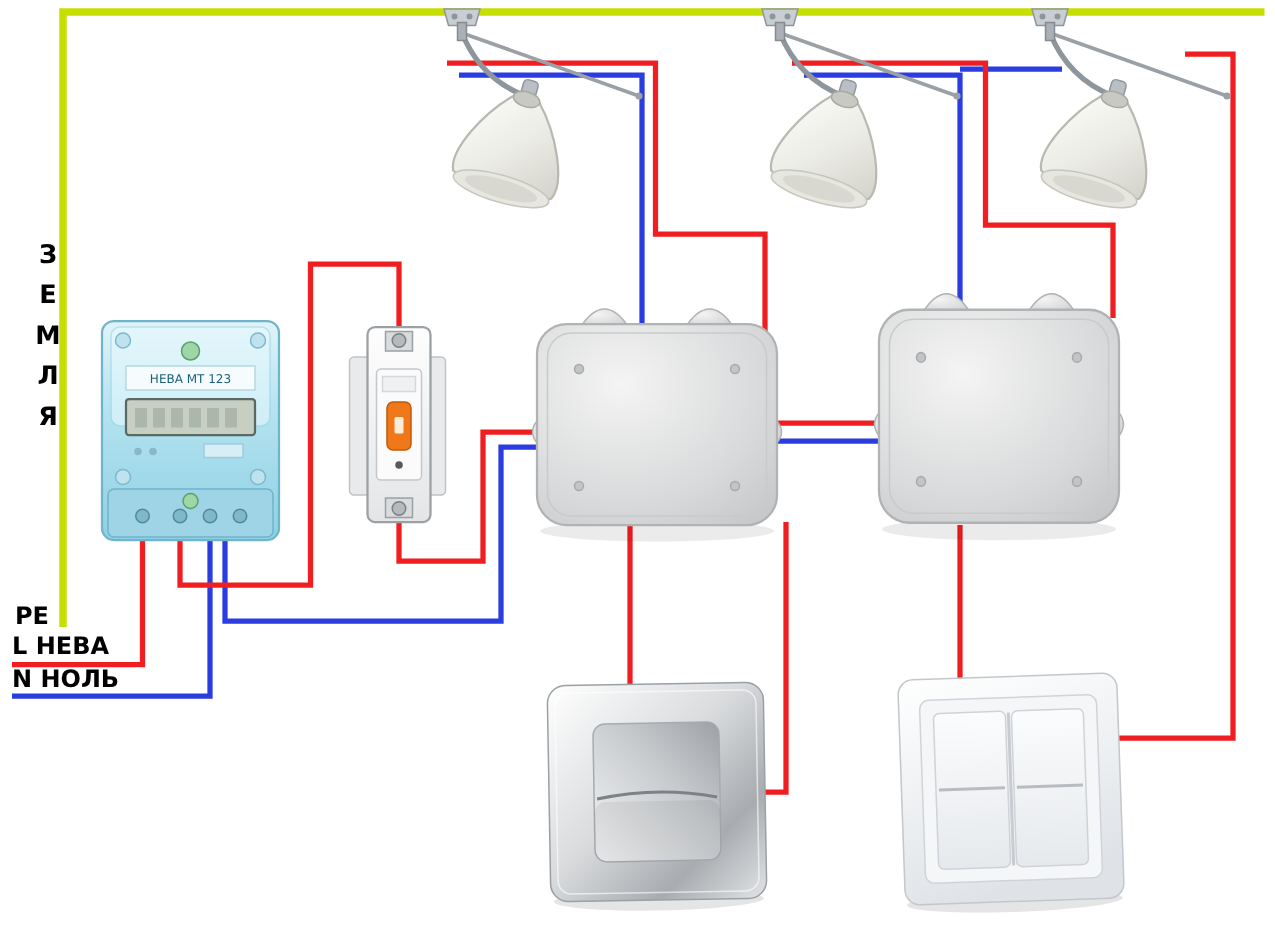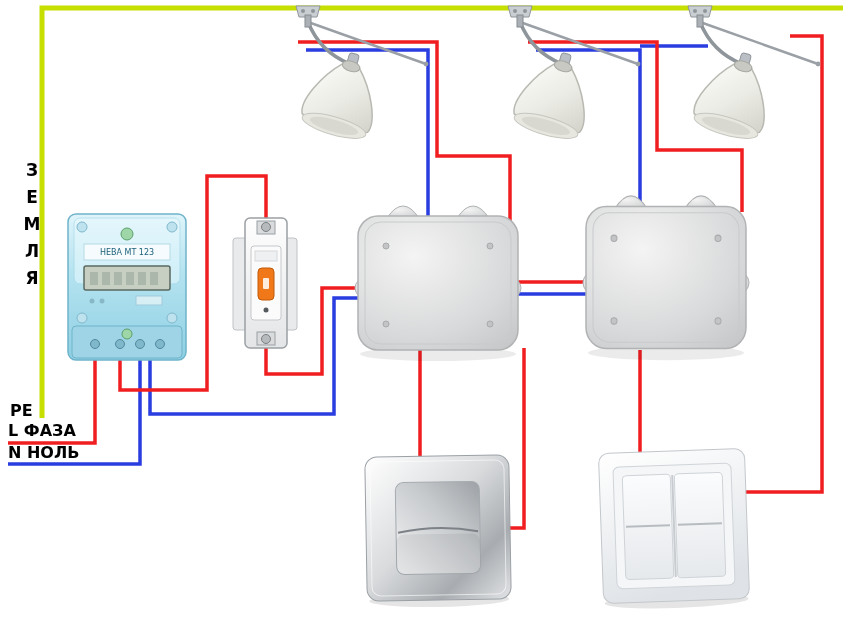--- a/index.html
+++ b/index.html
@@ -181,16 +181,16 @@
     <rect x="23" y="23" width="48" height="104" rx="4" fill="url(#g-white2)" stroke="#cfd3d7"></rect>
     <rect x="75" y="23" width="48" height="104" rx="4" fill="url(#g-white2)" stroke="#cfd3d7"></rect>
     <line x1="25" y1="74" x2="69" y2="74" stroke="#b8bcc0" stroke-width="2"></line>
     <line x1="77" y1="74" x2="121" y2="74" stroke="#b8bcc0" stroke-width="2"></line>
     <line x1="73" y1="24" x2="73" y2="126" stroke="#c8ccd0" stroke-width="2"></line>
   </g>
 </svg>
 
 <div class="lbl lbl-ground">ЗЕМЛЯ</div>
 <div class="lbl lbl-pe">PE</div>
-<div class="lbl lbl-phase">L ФАЗА</div>
+<div class="lbl lbl-phase">L НЕВА</div>
 <div class="lbl lbl-neutral">N НОЛЬ</div>
 
 </div>
 
 </body></html>

